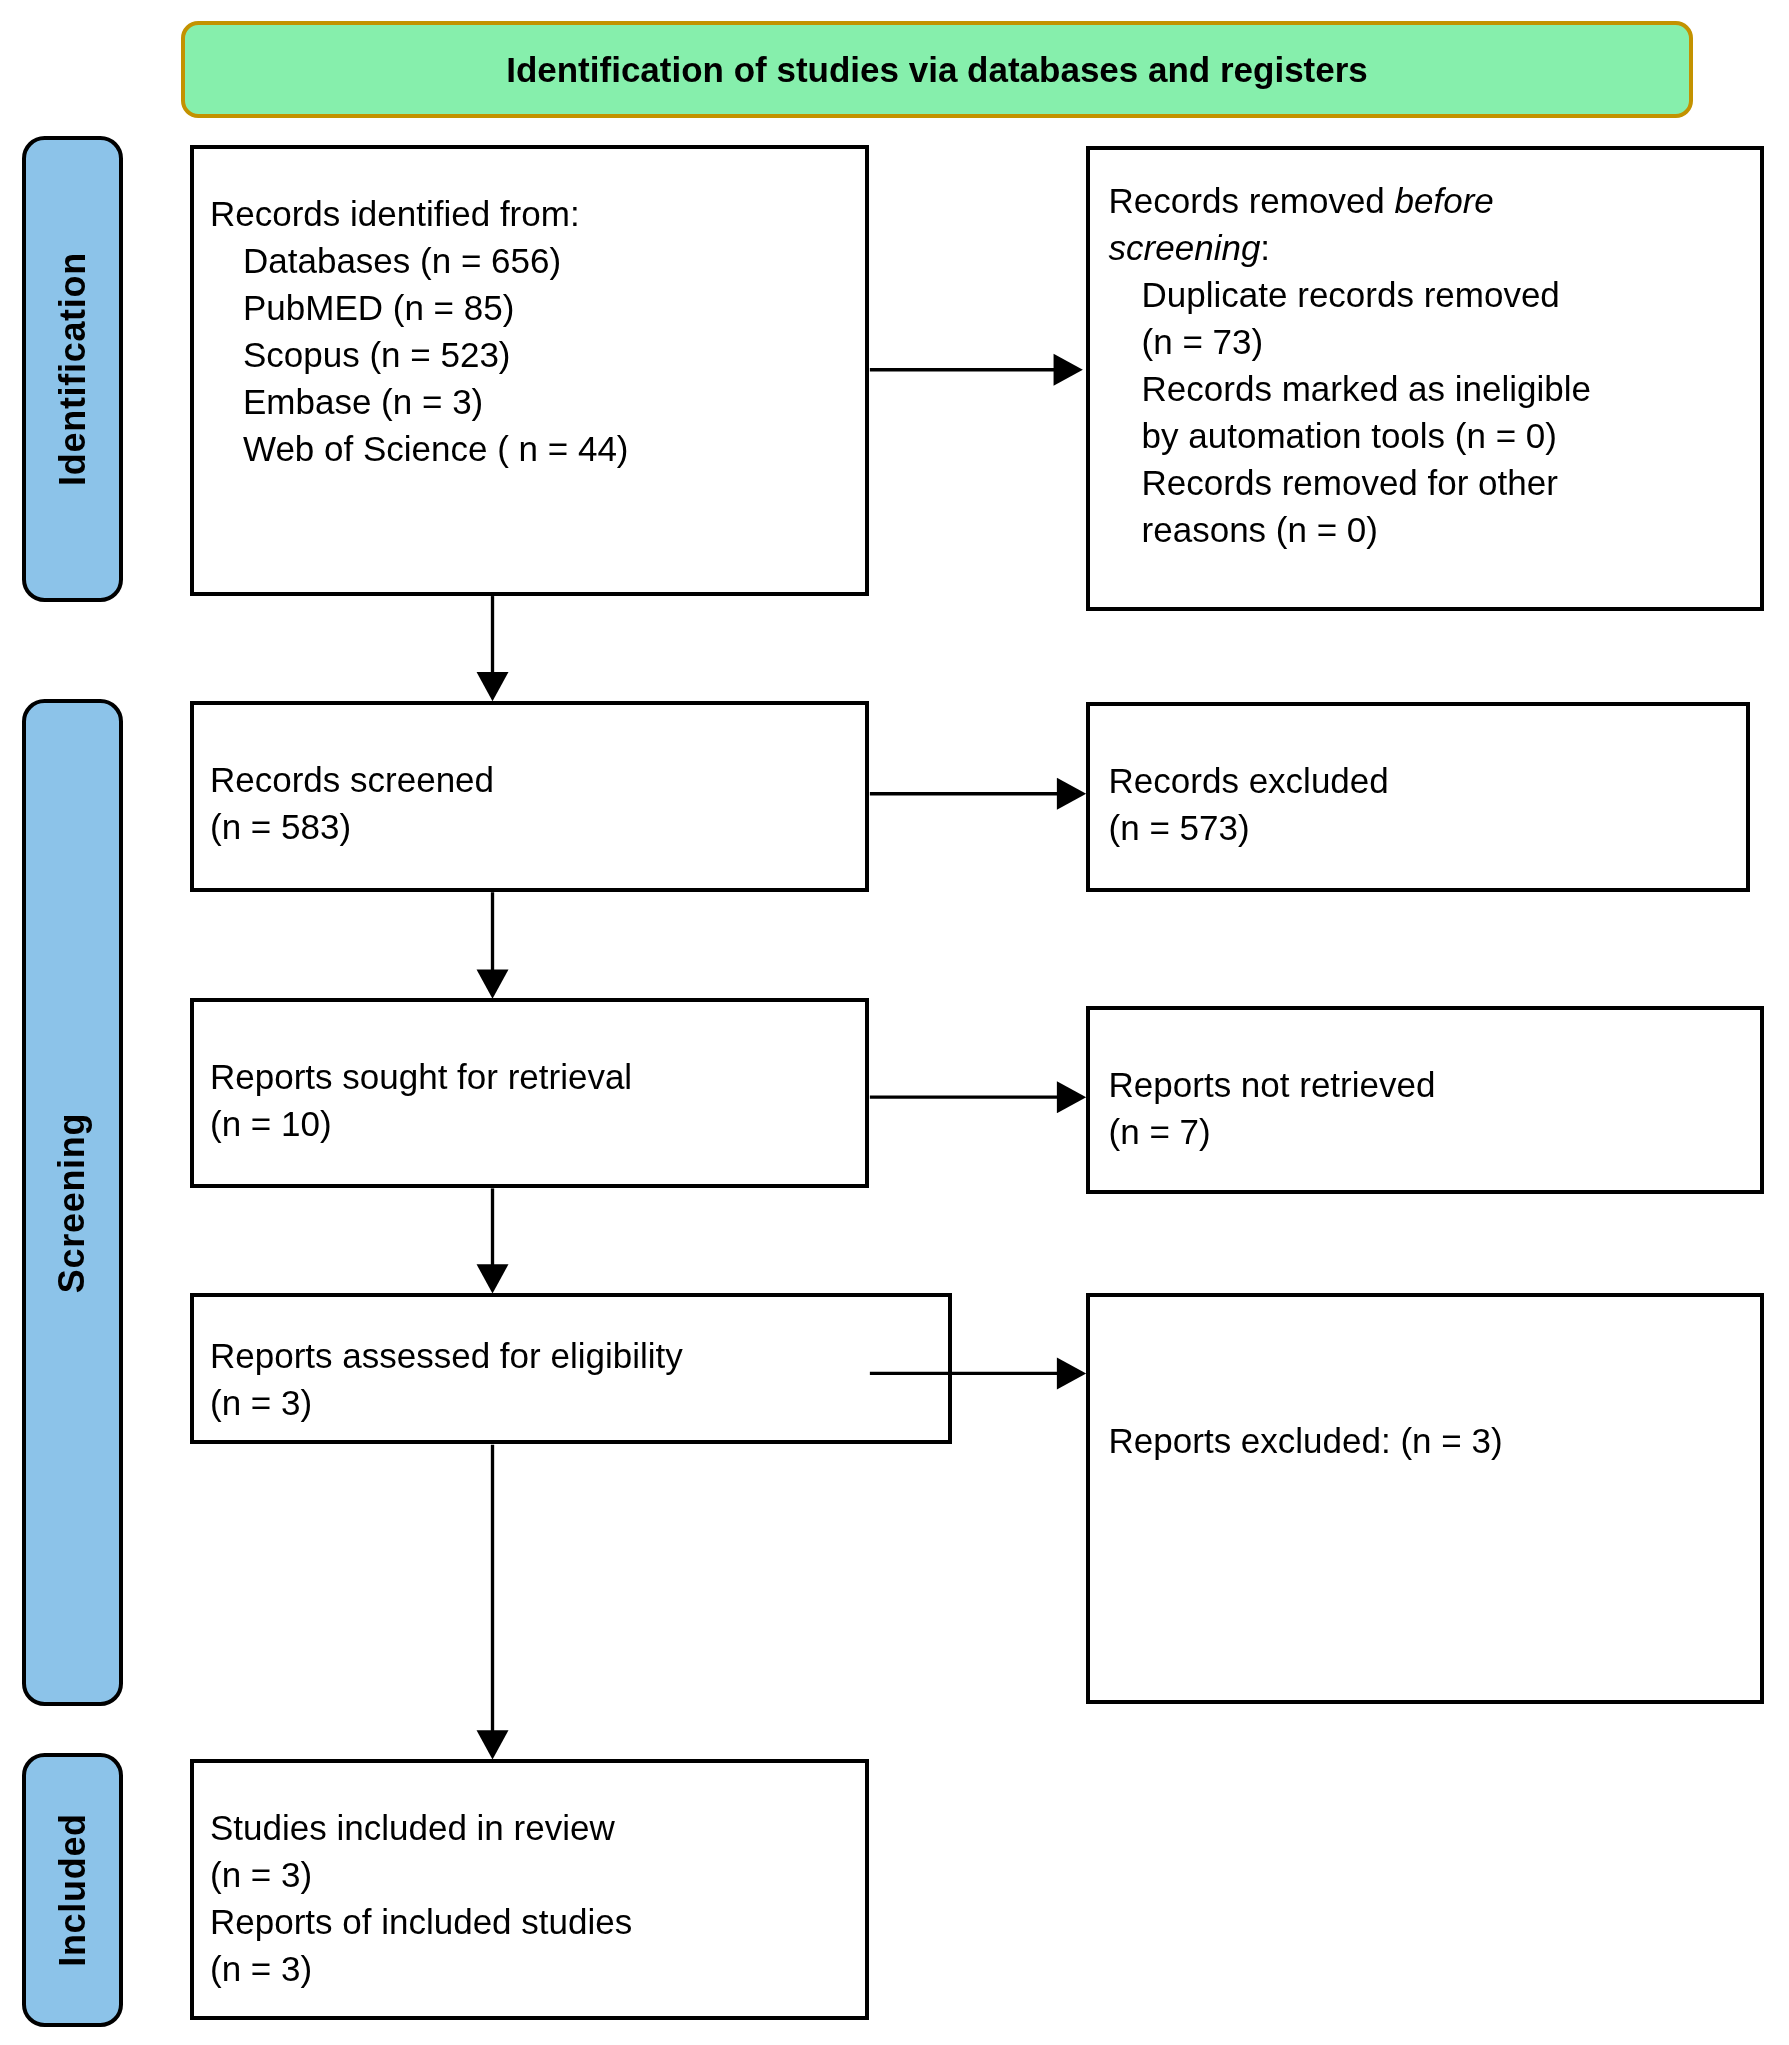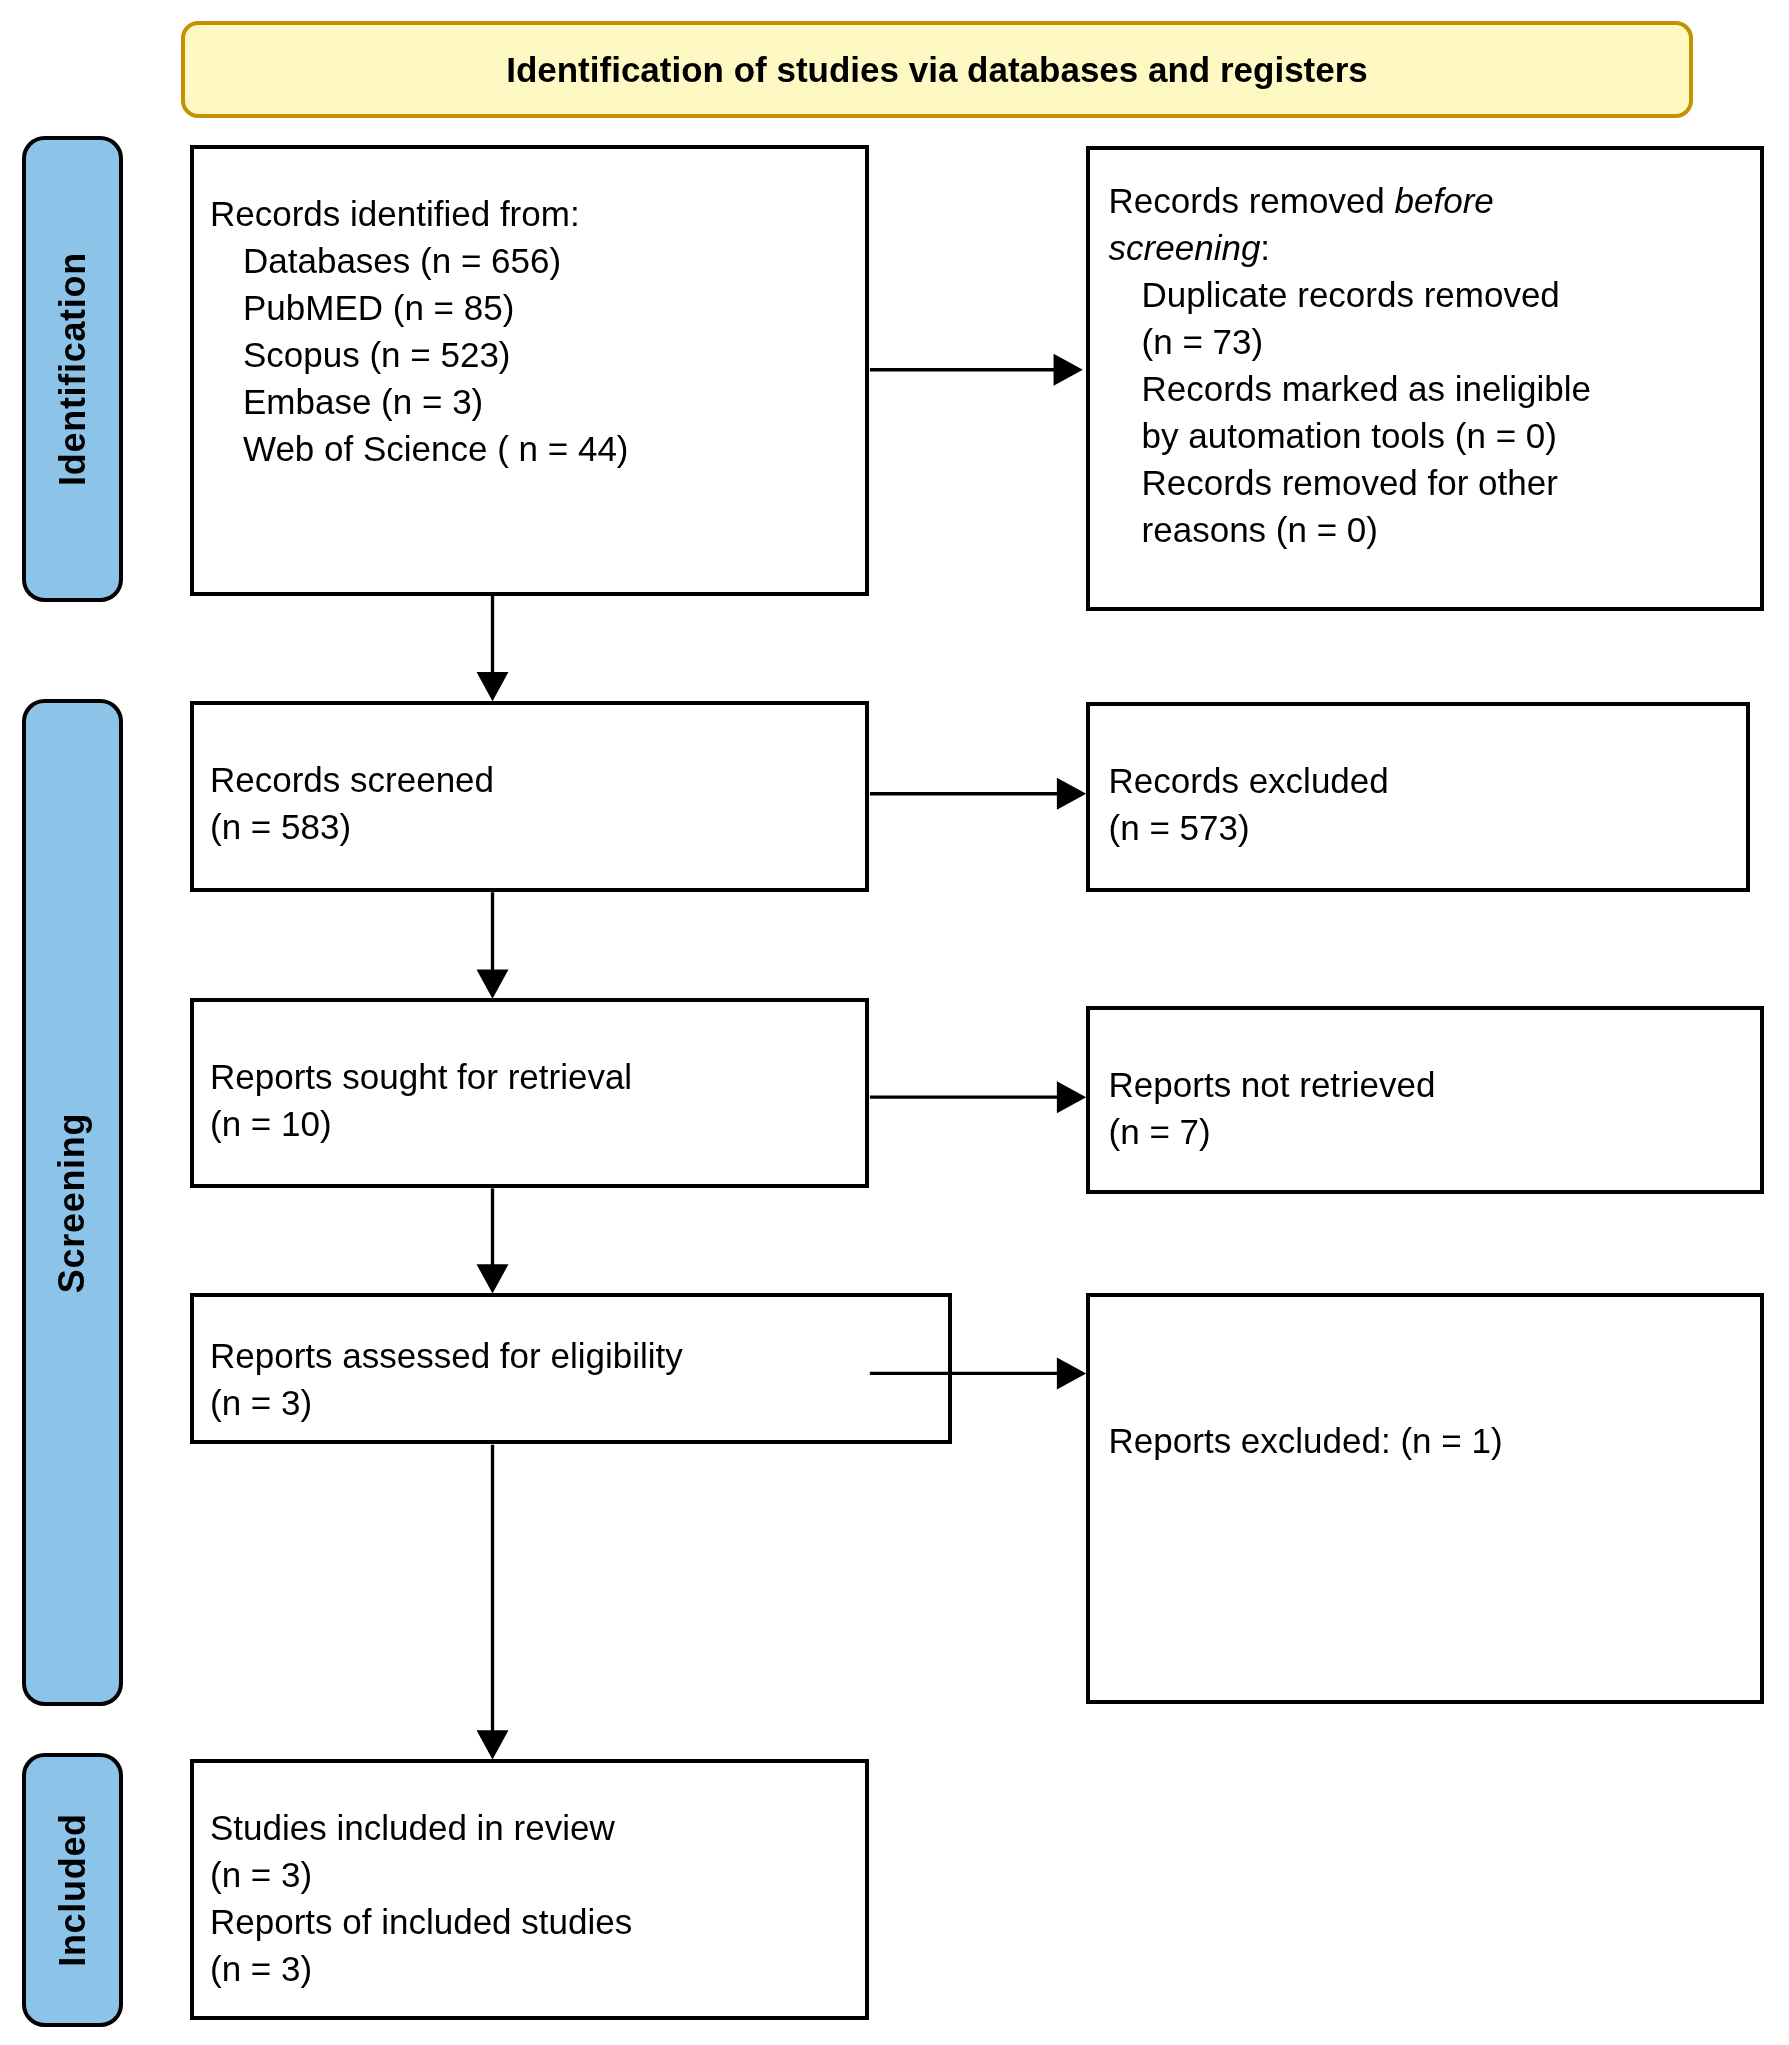--- a/index.html
+++ b/index.html
@@ -13,21 +13,21 @@
     width: 1789px;
     height: 2046px;
     background: #ffffff;
     overflow: hidden;
     color: #000;
   }
   .banner {
     position: absolute;
     left: 181px; top: 21px;
     width: 1512px; height: 97px;
-    background: #fef9c3;
+    background: #86efac;
     border: 4px solid #C39200;
     border-radius: 17.3px;
     box-sizing: border-box;
     display: flex;
     align-items: center;
     justify-content: center;
     font-weight: bold;
     font-size: 35px;
   }
   .stage {
@@ -134,21 +134,21 @@
   <div class="box b3r">
     <div class="line">Reports not retrieved</div>
     <div class="line">(n = 7)</div>
   </div>
 
   <div class="box b4l">
     <div class="line">Reports assessed for eligibility</div>
     <div class="line">(n = 3)</div>
   </div>
   <div class="box b4r">
-    <div class="line">Reports excluded: (n = 1)</div>
+    <div class="line">Reports excluded: (n = 3)</div>
   </div>
 
   <div class="box b5">
     <div class="line">Studies included in review</div>
     <div class="line">(n = 3)</div>
     <div class="line">Reports of included studies</div>
     <div class="line">(n = 3)</div>
   </div>
 
   <svg class="arrows" viewBox="0 0 2688 3073" xmlns="http://www.w3.org/2000/svg">

